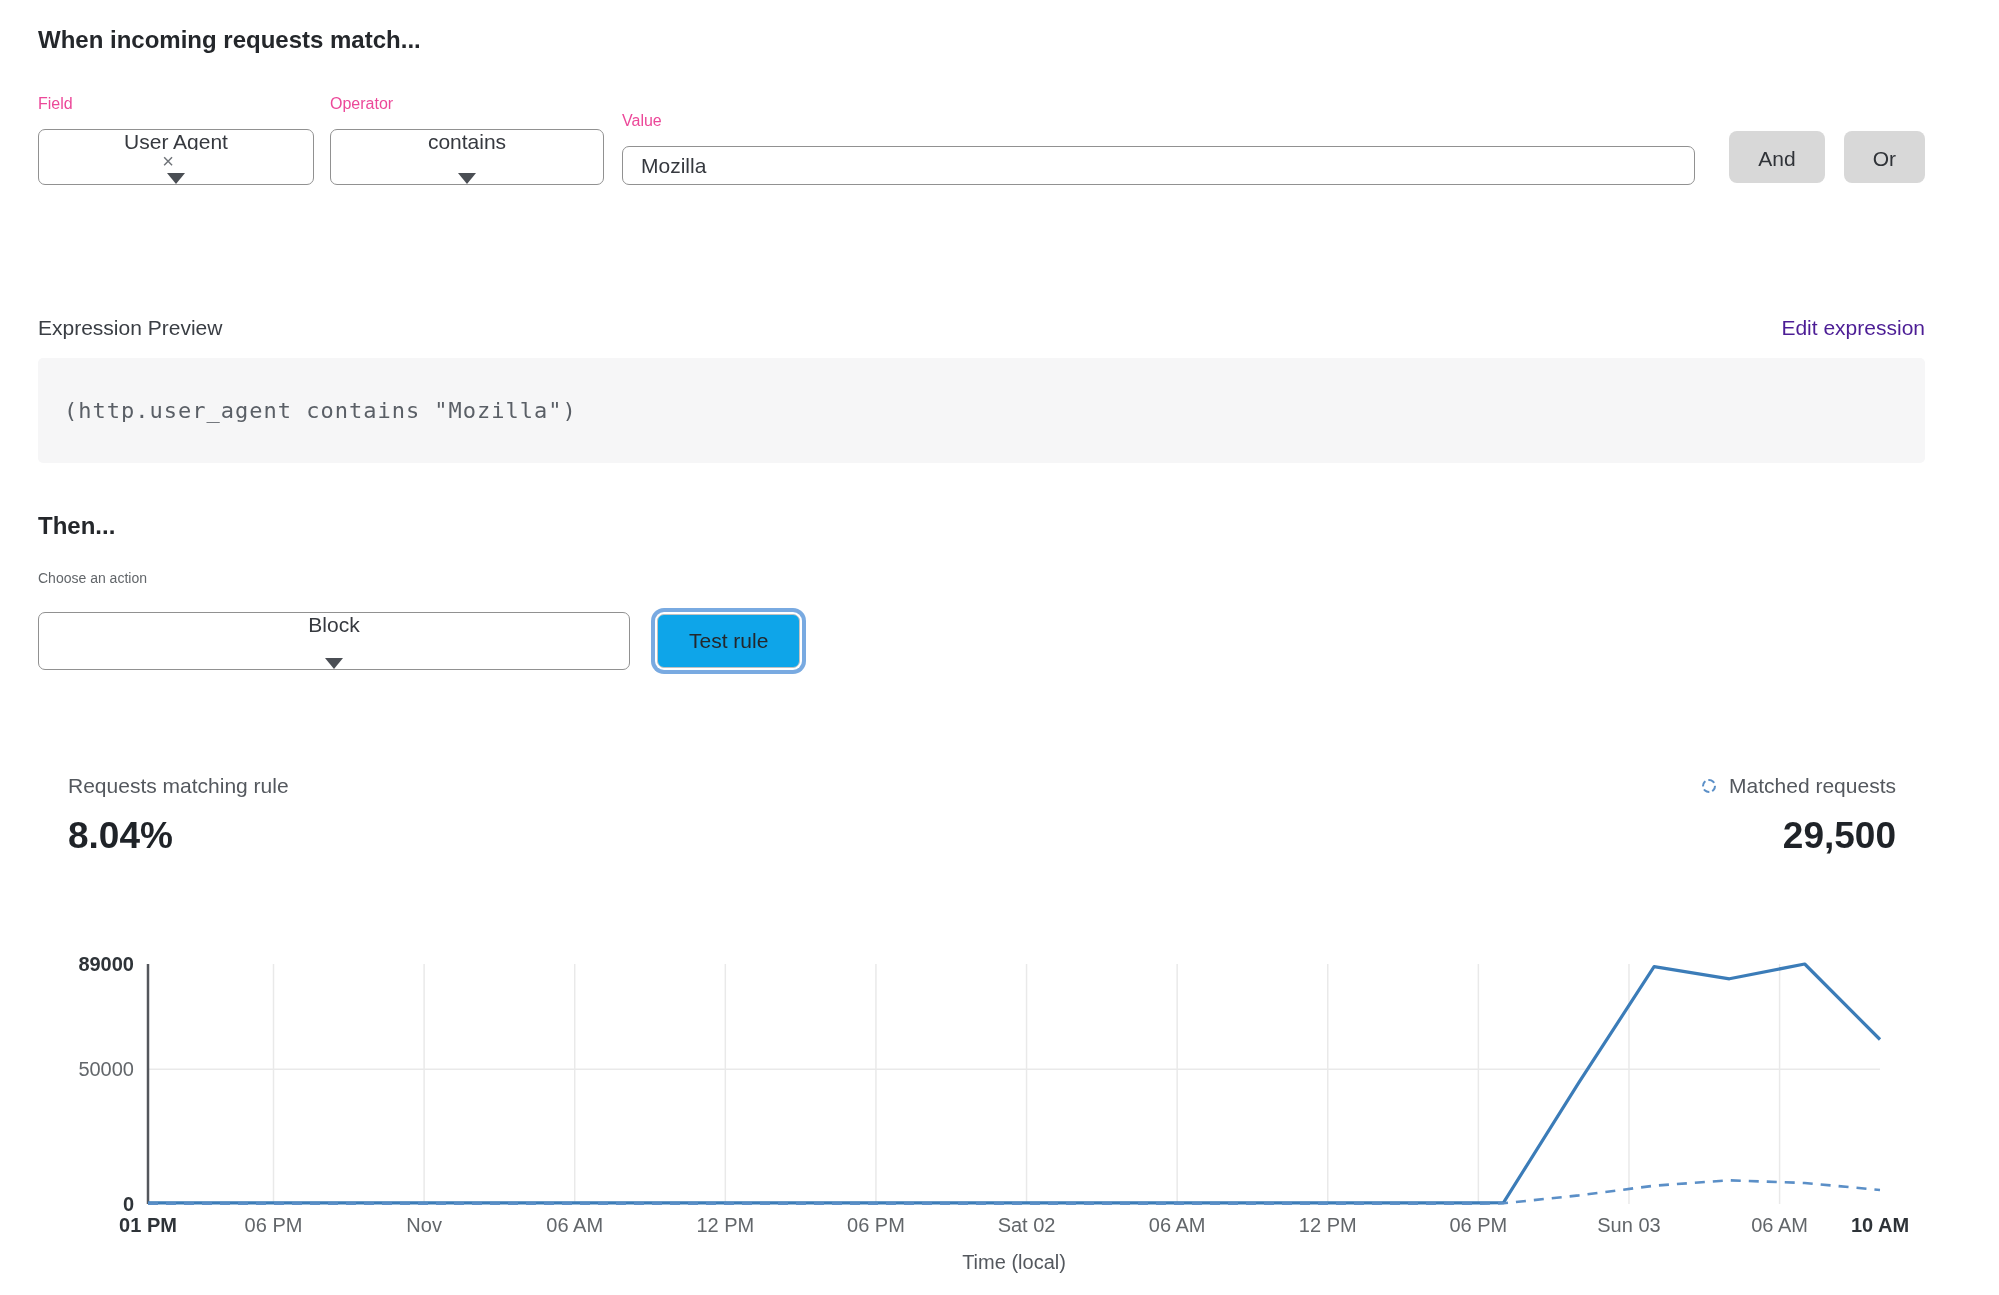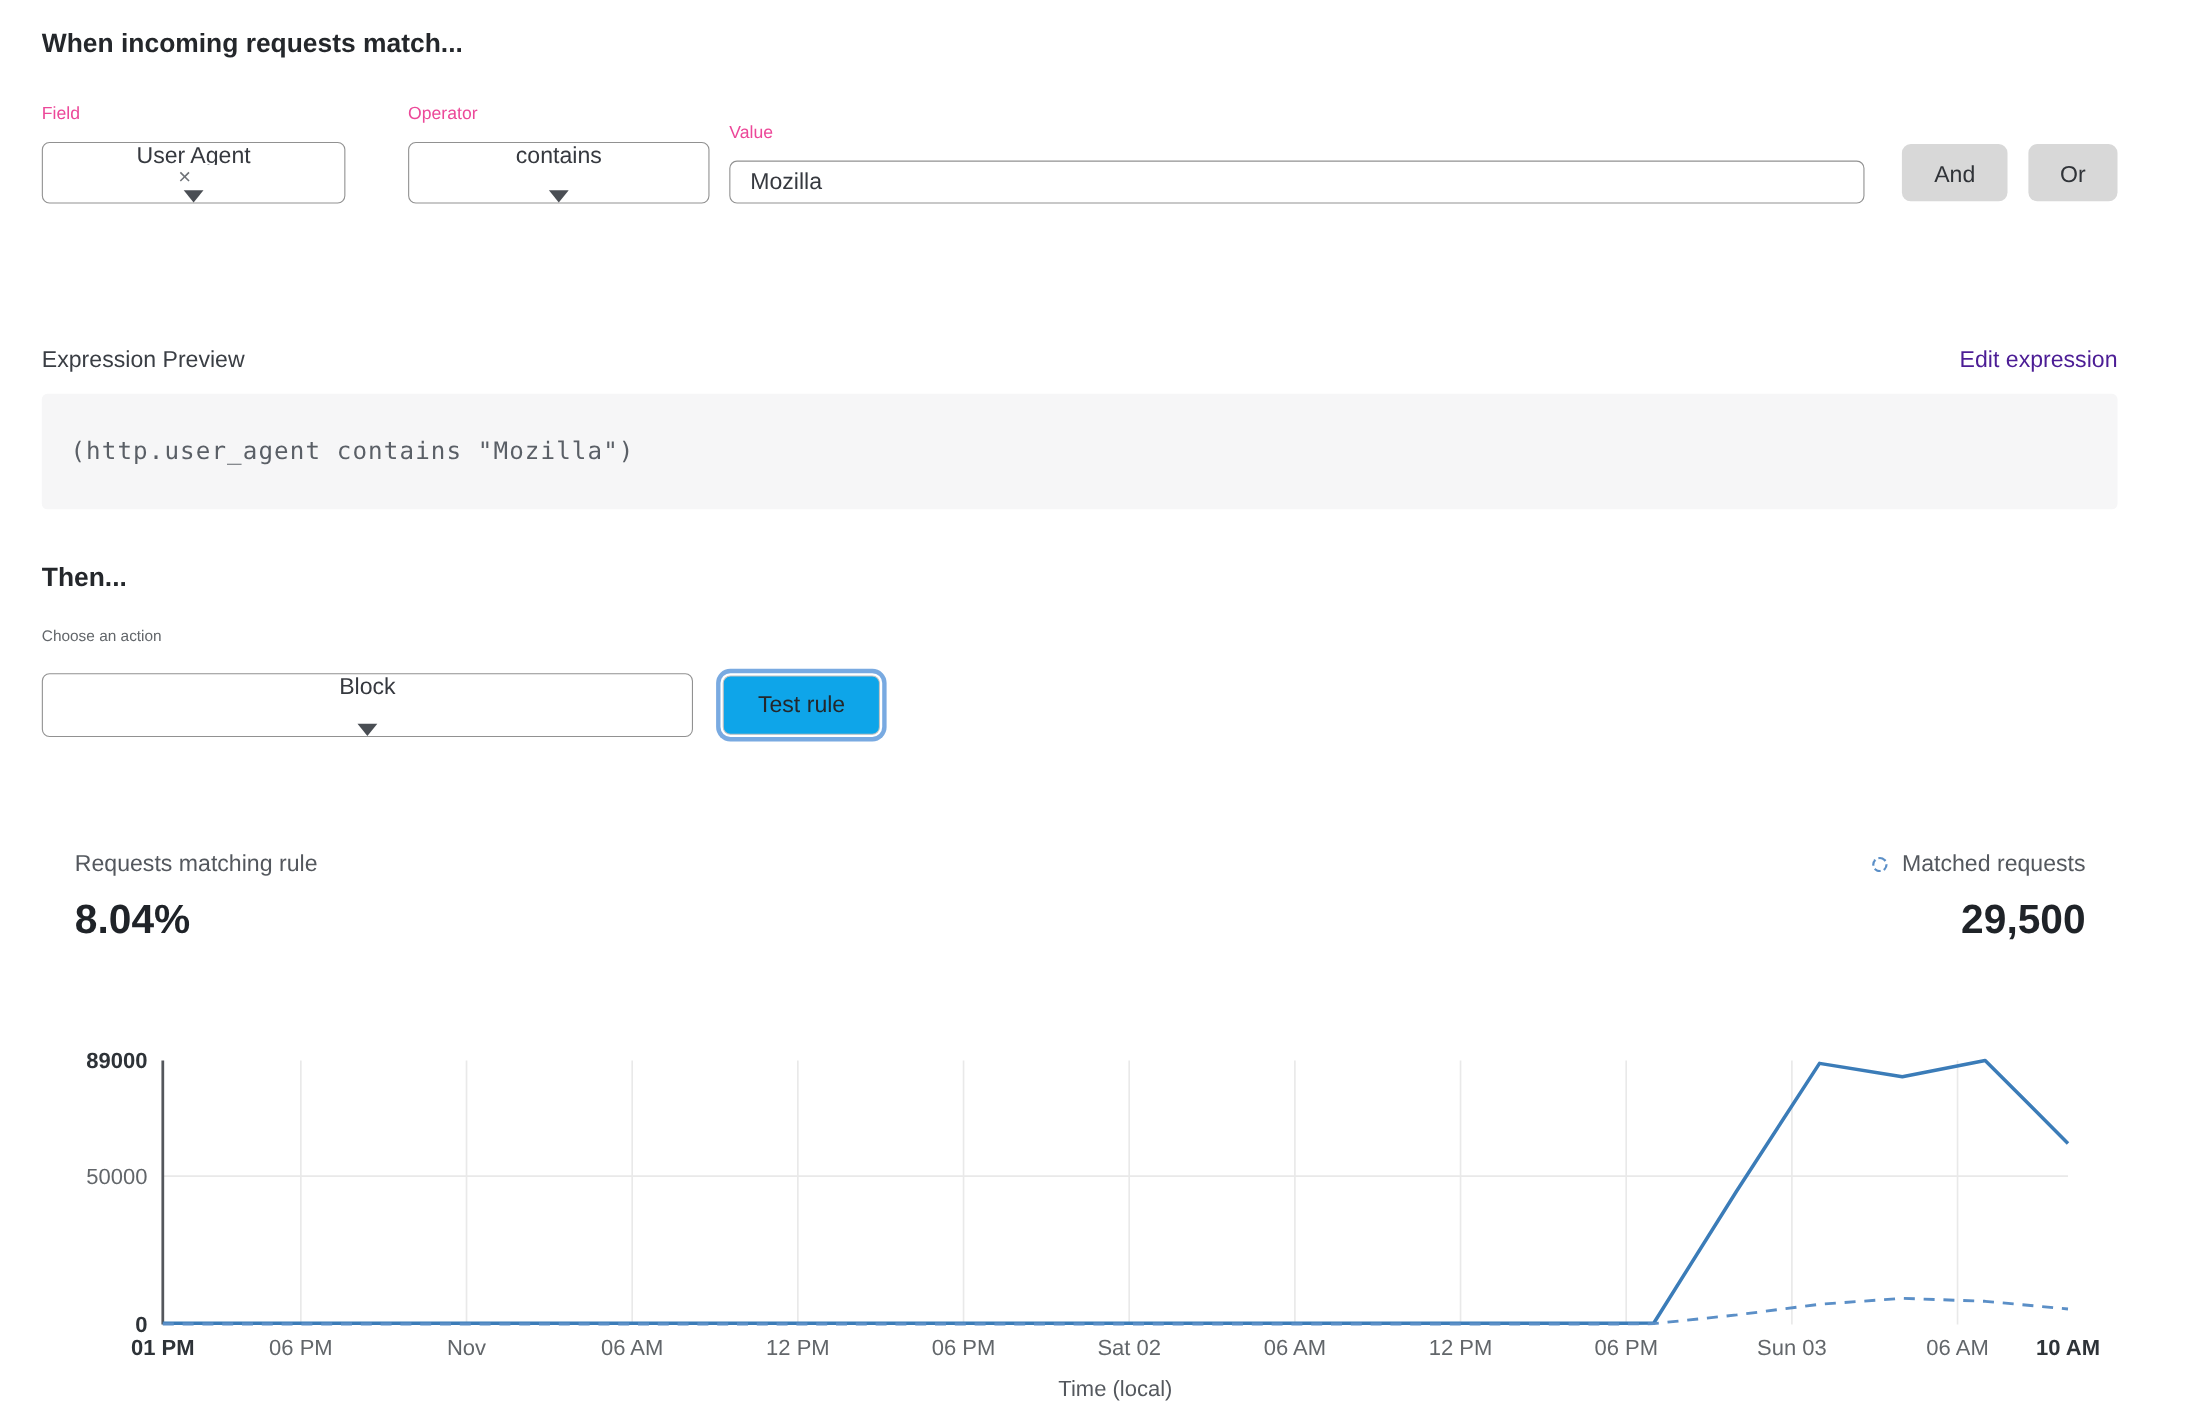--- a/index.html
+++ b/index.html
@@ -21,21 +21,21 @@
   
   .criteria-row { display: flex; align-items: flex-end; margin-top: 37px; width: 1887px; }
   .field-group { display: flex; flex-direction: column; }
   .field-group .field-label { font-size: 16px; color: #ec4899; margin-bottom: 14px; line-height: 23px; }
   .control {
     height: 56px; border: 1px solid #919191; border-radius: 7px;
     background: #fff; display: flex; align-items: center;
     padding: 0 18px; font-size: 21px; color: #36393f; flex-direction: column;
   }
   .fg-field { width: 276px; margin-right: 16px; }
-  .fg-operator { width: 274px; margin-right: 18px; margin-left: 41px; }
+  .fg-operator { width: 274px; margin-right: 18px; }
   .fg-value { flex: 1; }
   .control .ctl-text { flex: 1; white-space: nowrap; overflow: hidden; }
   .clear-x { color: #6f7378; font-size: 20px; margin-right: 16px; cursor: pointer; }
   .caret {
     width: 0; height: 0; flex: none;
     border-left: 9px solid transparent; border-right: 9px solid transparent;
     border-top: 11px solid #4a4e54;
   }
   .value-input {
     height: 39px; width: 100%; border: 1px solid #919191; border-radius: 7px;

